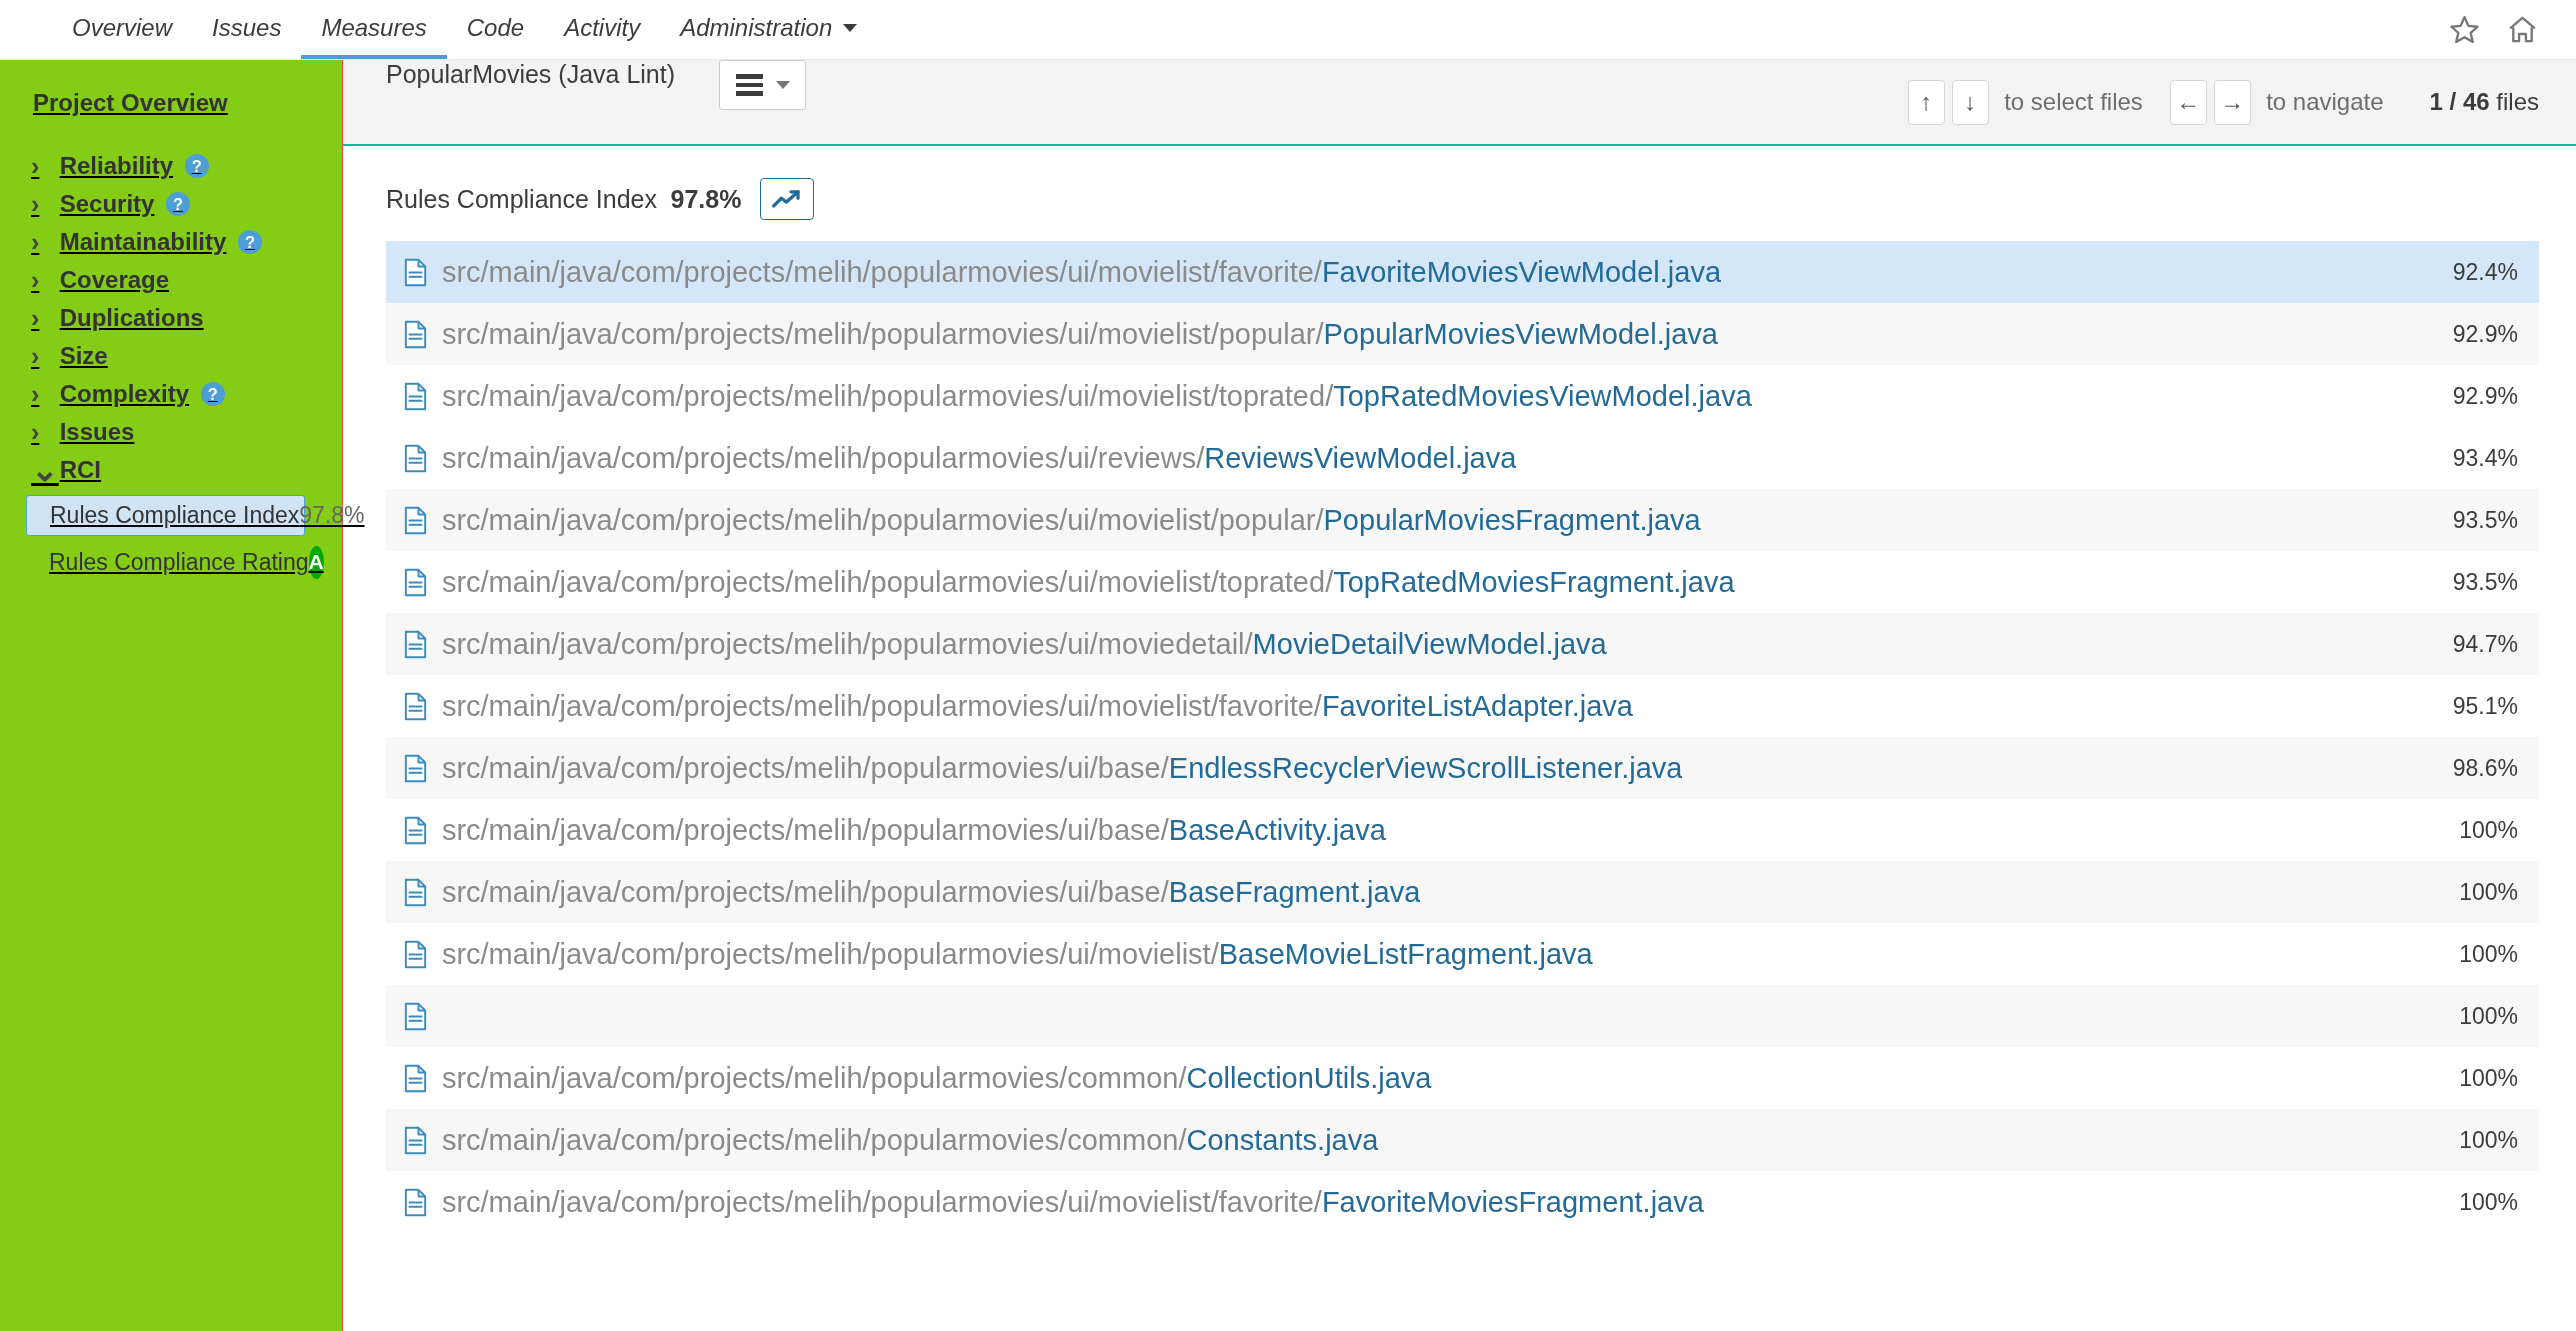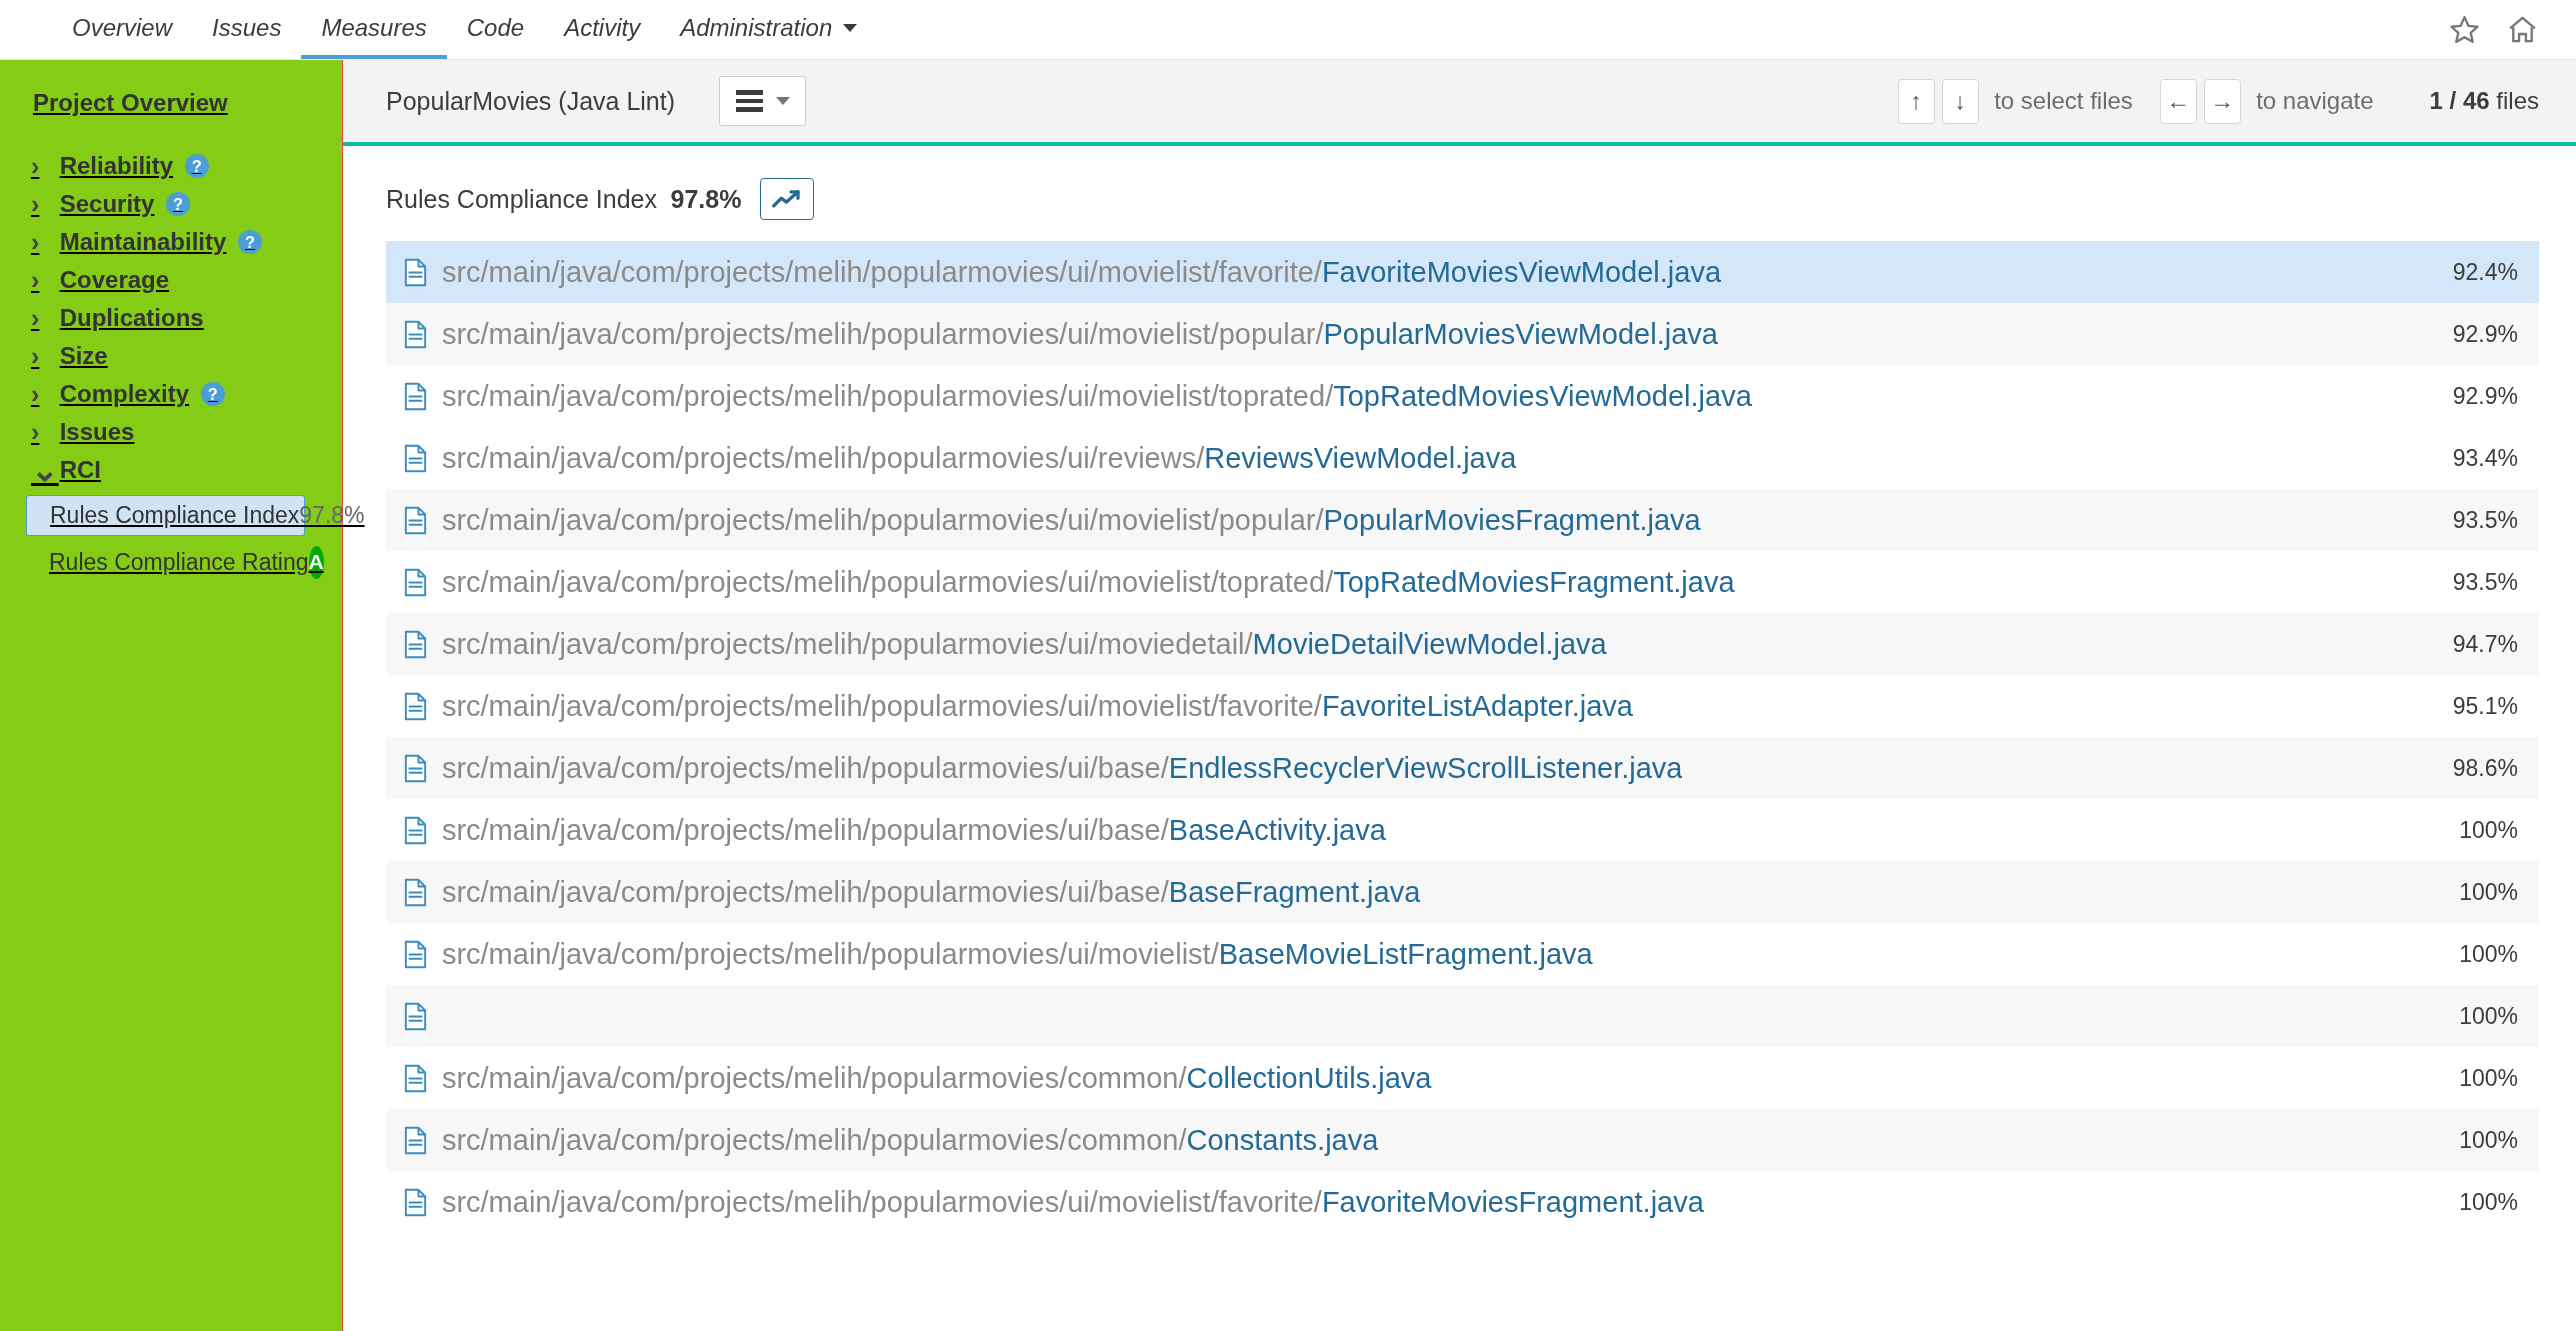--- a/index.html
+++ b/index.html
@@ -132,23 +132,22 @@
     display: inline-flex;
     align-items: center; justify-content: center;
   }
 
   
   .main { flex: 1; min-width: 0; display: flex; flex-direction: column; }
 
   .main-header {
     height: 86px;
     background: #f3f3f3;
-    border-bottom: 4px solid #14b8a6;
+    border-bottom: 2px solid #14b8a6;
     display: flex;
-    align-items: center;
     padding: 0 37px 0 43px;
     gap: 28px;
   }
   .project-name { font-size: 25px; color: #3c3c3c; white-space: nowrap; }
   .view-toggle {
     margin-left: 16.4px;
     height: 50px;
     min-width: 87px;
     background: #fff;
     border: 1px solid #cdcdcd;
@@ -184,21 +183,21 @@
   }
   .hint-text {
     font-size: 24px;
     color: #6d6d6d;
     margin: 0 27px 0 8.7px;
     white-space: nowrap;
   }
   .files-count {
     font-size: 24px;
     color: #3c3c3c;
-    margin-left: 29px;
+    margin-left: 19px;
     white-space: nowrap;
   }
   .files-count b { font-weight: bold; }
 
   
   .measure-headline {
     display: flex; align-items: center;
     padding: 32px 0 21px 43px;
   }
   .mh-title { font-size: 25px; color: #3c3c3c; }

